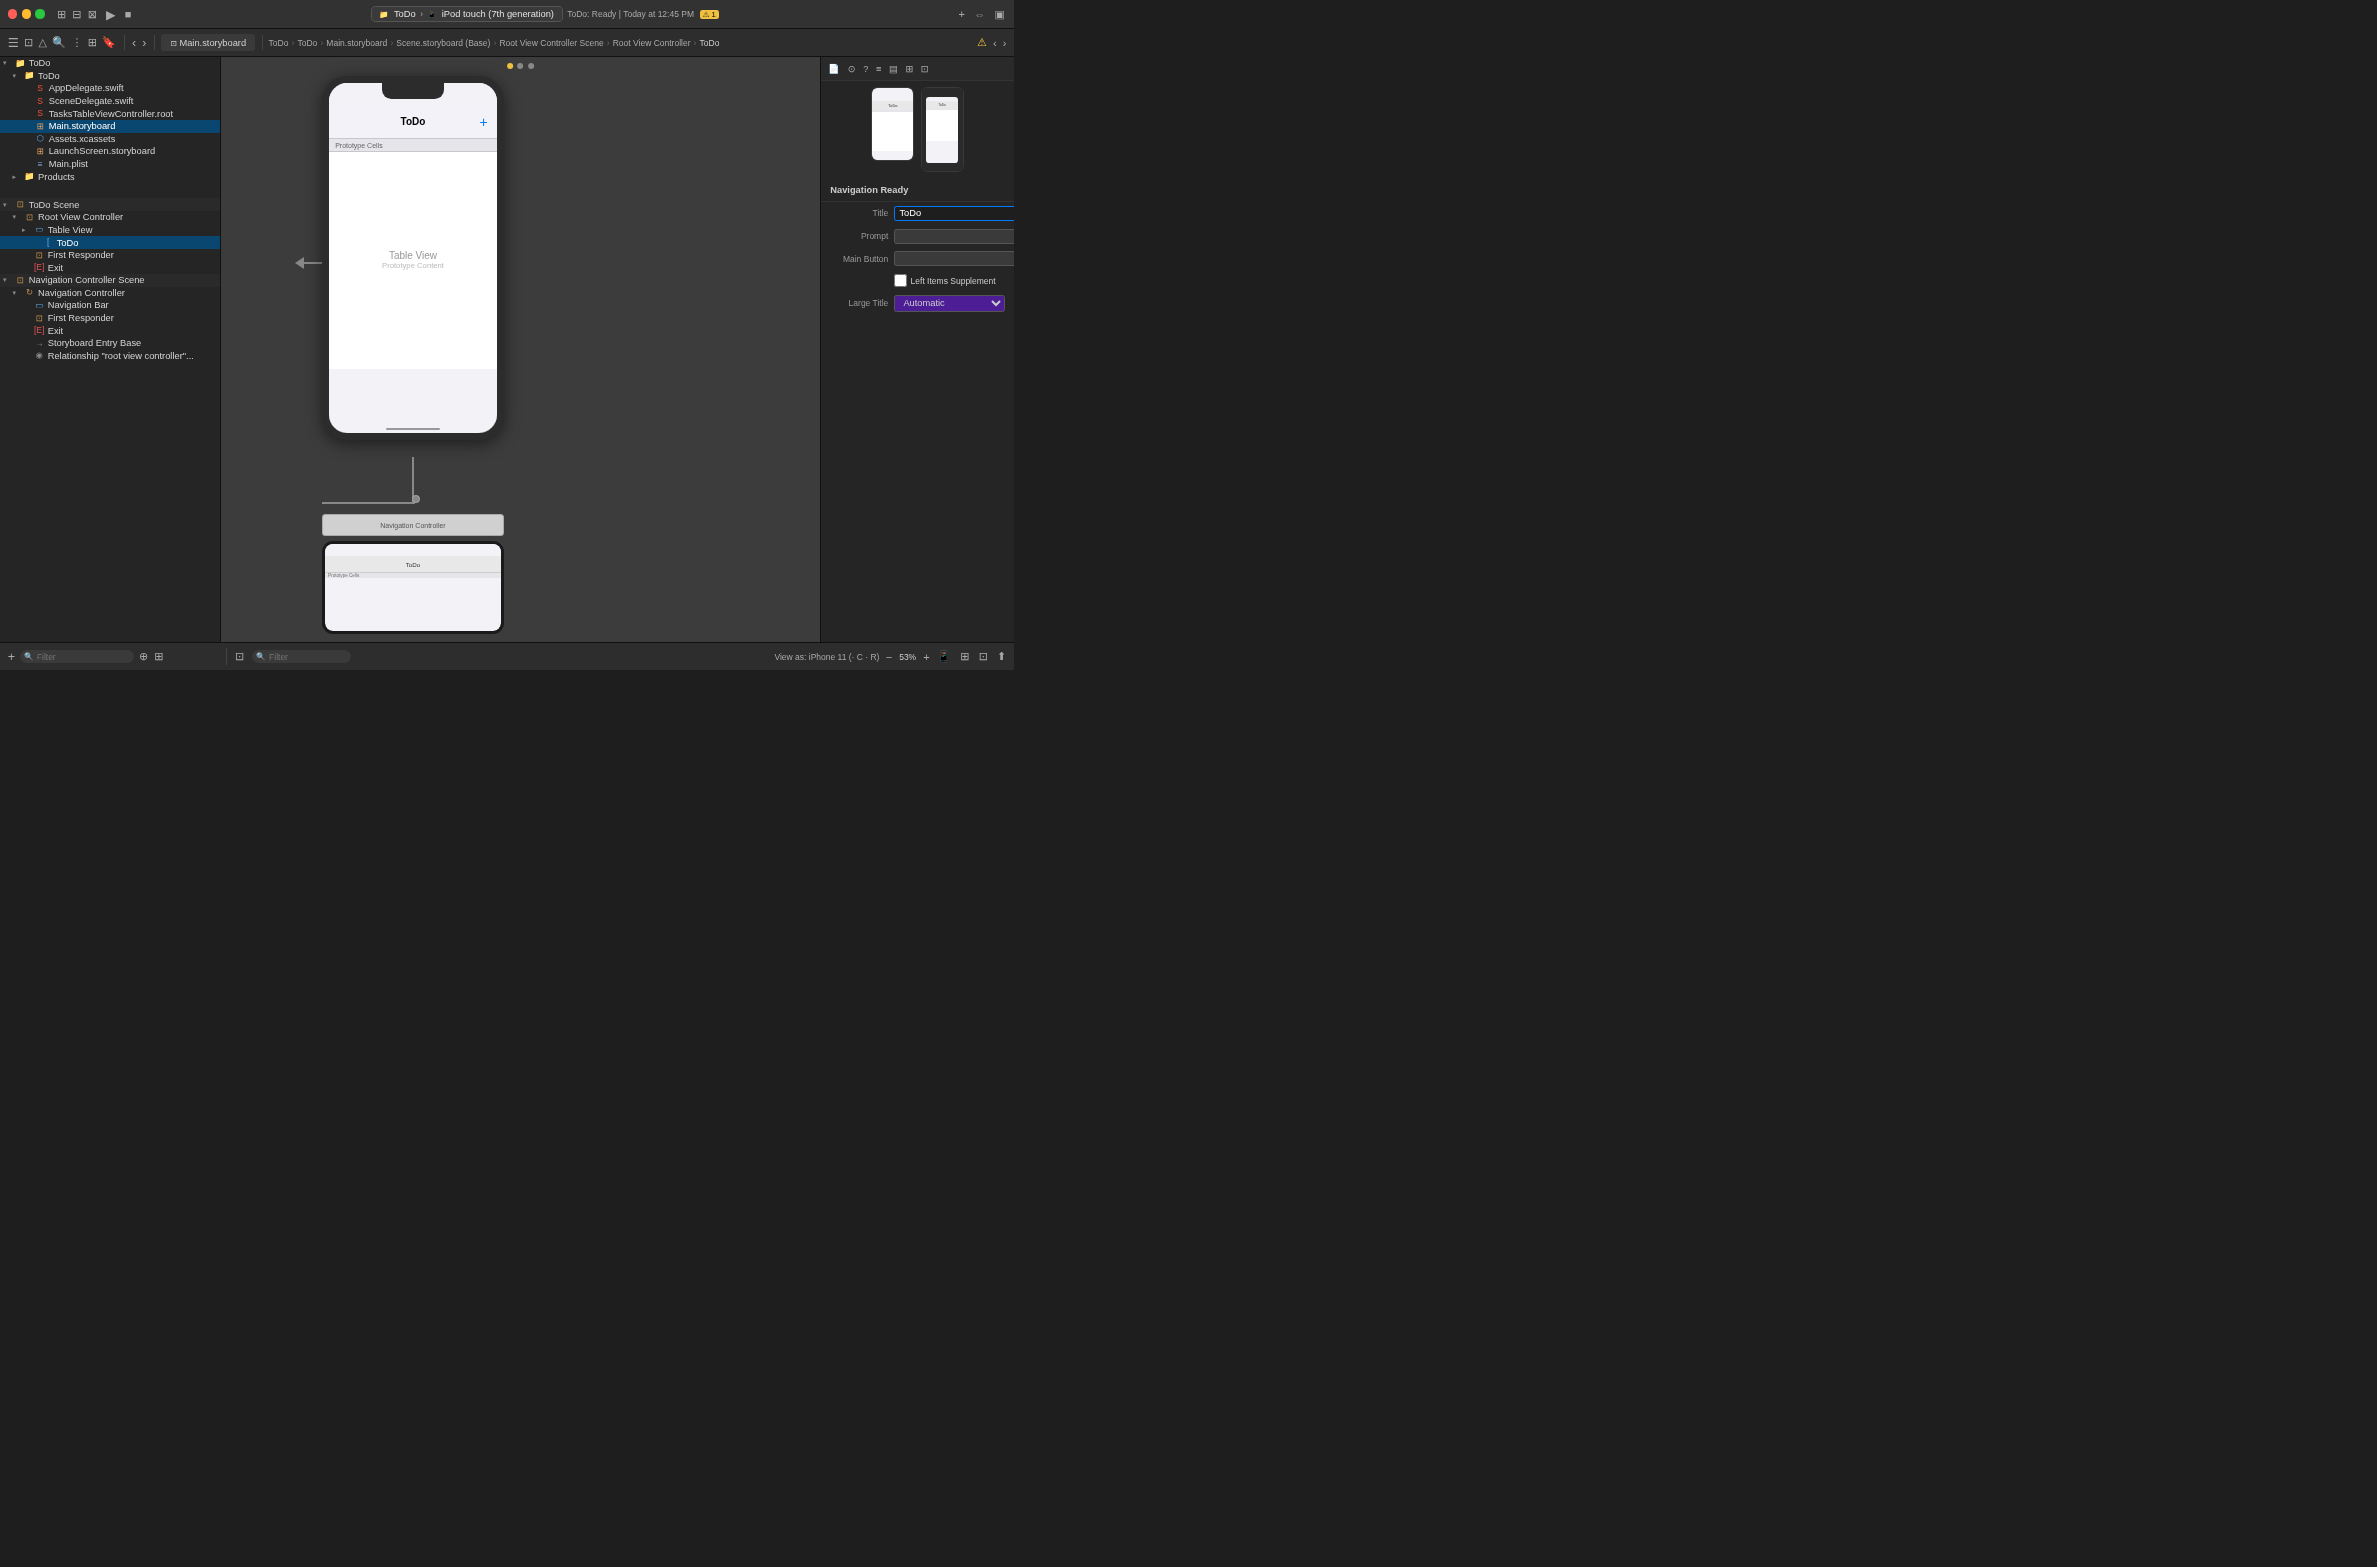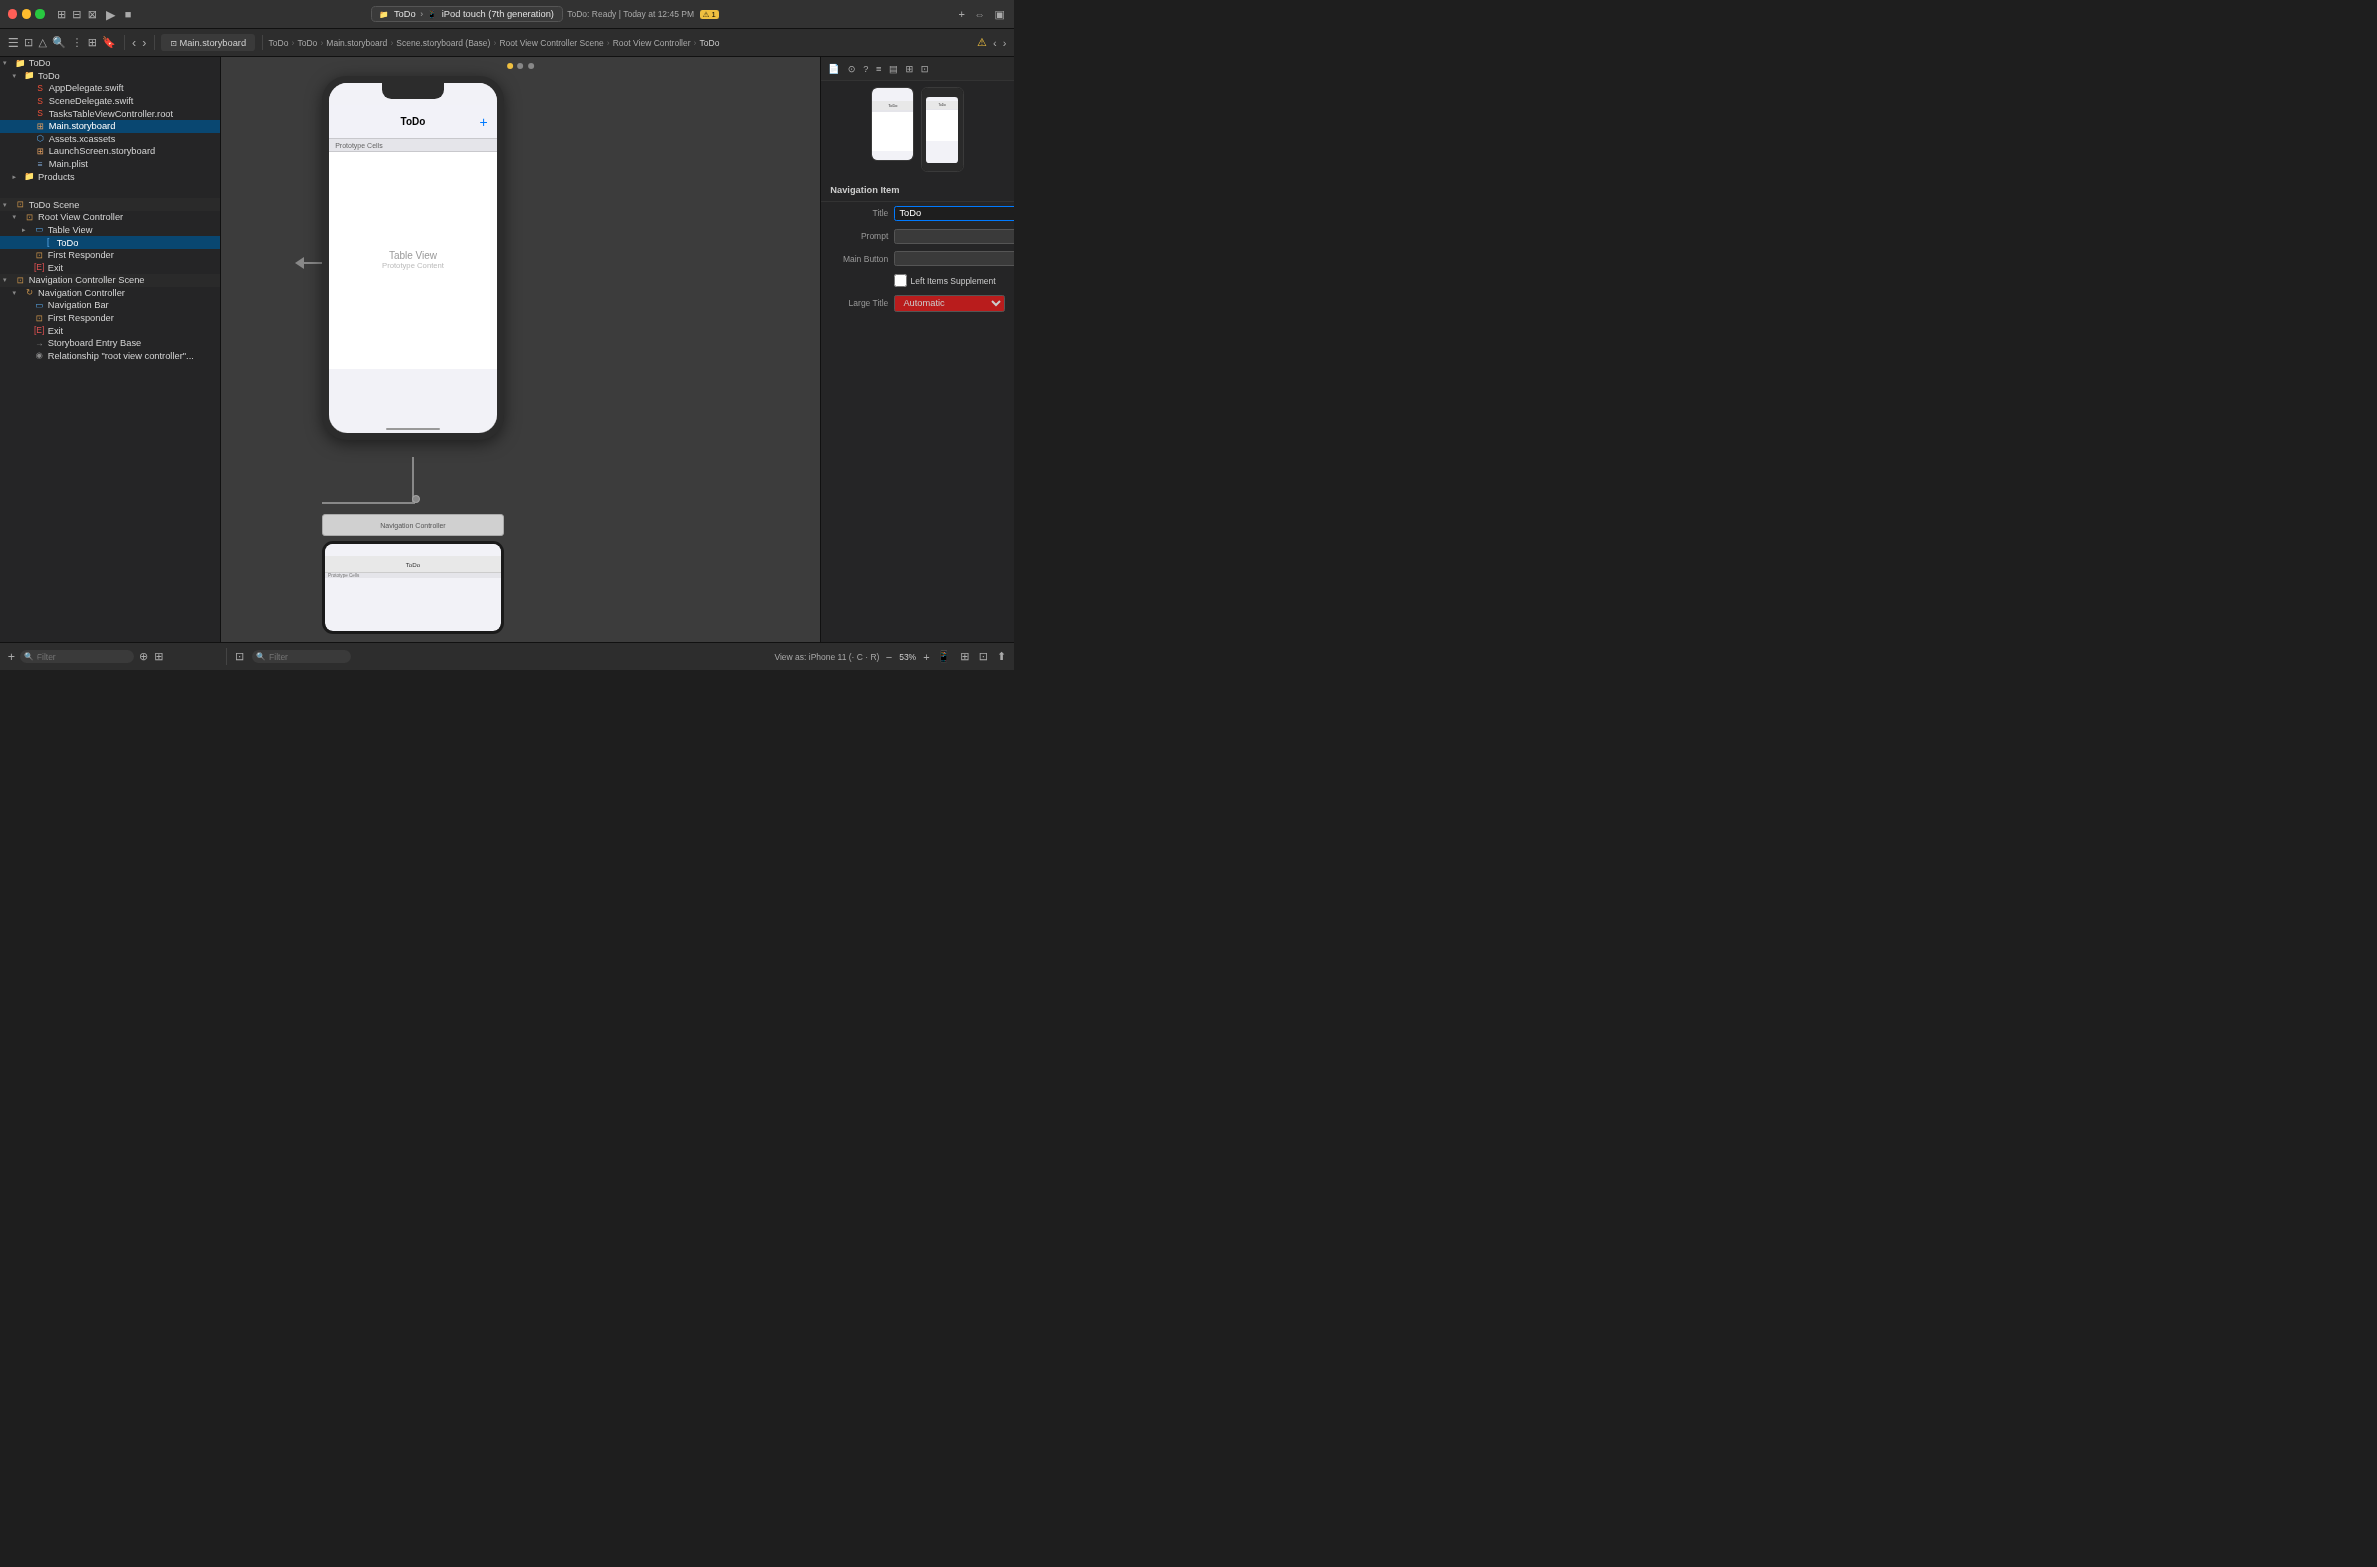--- a/index.html
+++ b/index.html
@@ -157,21 +157,21 @@
       background: #3a3a3a;
       border: 0.8px solid #555;
       color: #ccc;
       font-size: 9.3px;
       padding: 1.5px 3.9px;
       border-radius: 2.3px;
     }
     .inspector-checkbox { display: flex; align-items: center; gap: 3.1px; font-size: 8.5px; color: #ccc; }
     .inspector-select {
       flex: 1;
-      background: #b91c1c;
+      background: #4c1d95;
       border: 0.8px solid #555;
       color: #ccc;
       font-size: 9.3px;
       padding: 1.5px 3.9px;
       border-radius: 2.3px;
     }
     .inspector-preview {
       padding: 6.2px;
       display: flex;
       gap: 6.2px;
@@ -612,21 +612,21 @@
             <div style="height:7.7px;background:#e8e8e8;display:flex;align-items:center;justify-content:center;">
               <span style="font-size:3.1px;color:#333;">ToDo</span>
             </div>
             <div style="height:1.5px;background:#e5e5ea;"></div>
             <div style="height:31px;background:white;"></div>
           </div>
         </div>
       </div>
     </div>
 
-    <div class="inspector-header">Navigation Item</div>
+    <div class="inspector-header">Navigation Ready</div>
 
     <div class="inspector-row">
       <span class="inspector-label">Title</span>
       <input class="inspector-input" type="text" value="ToDo" style="">
     </div>
 
     <div class="inspector-row">
       <span class="inspector-label">Prompt</span>
       <input class="inspector-input-plain" type="text" value="" style="">
     </div>

